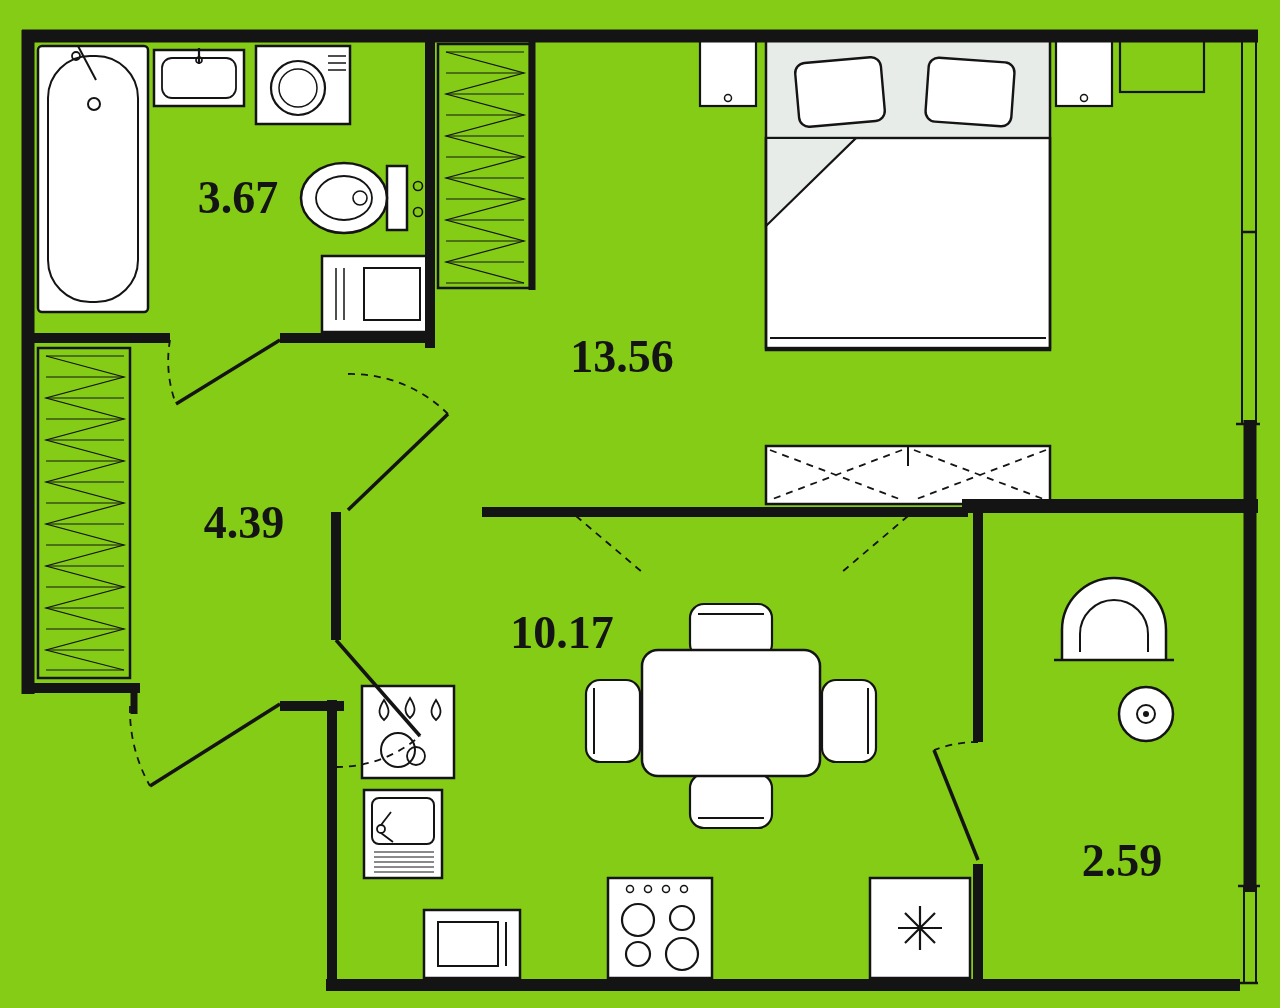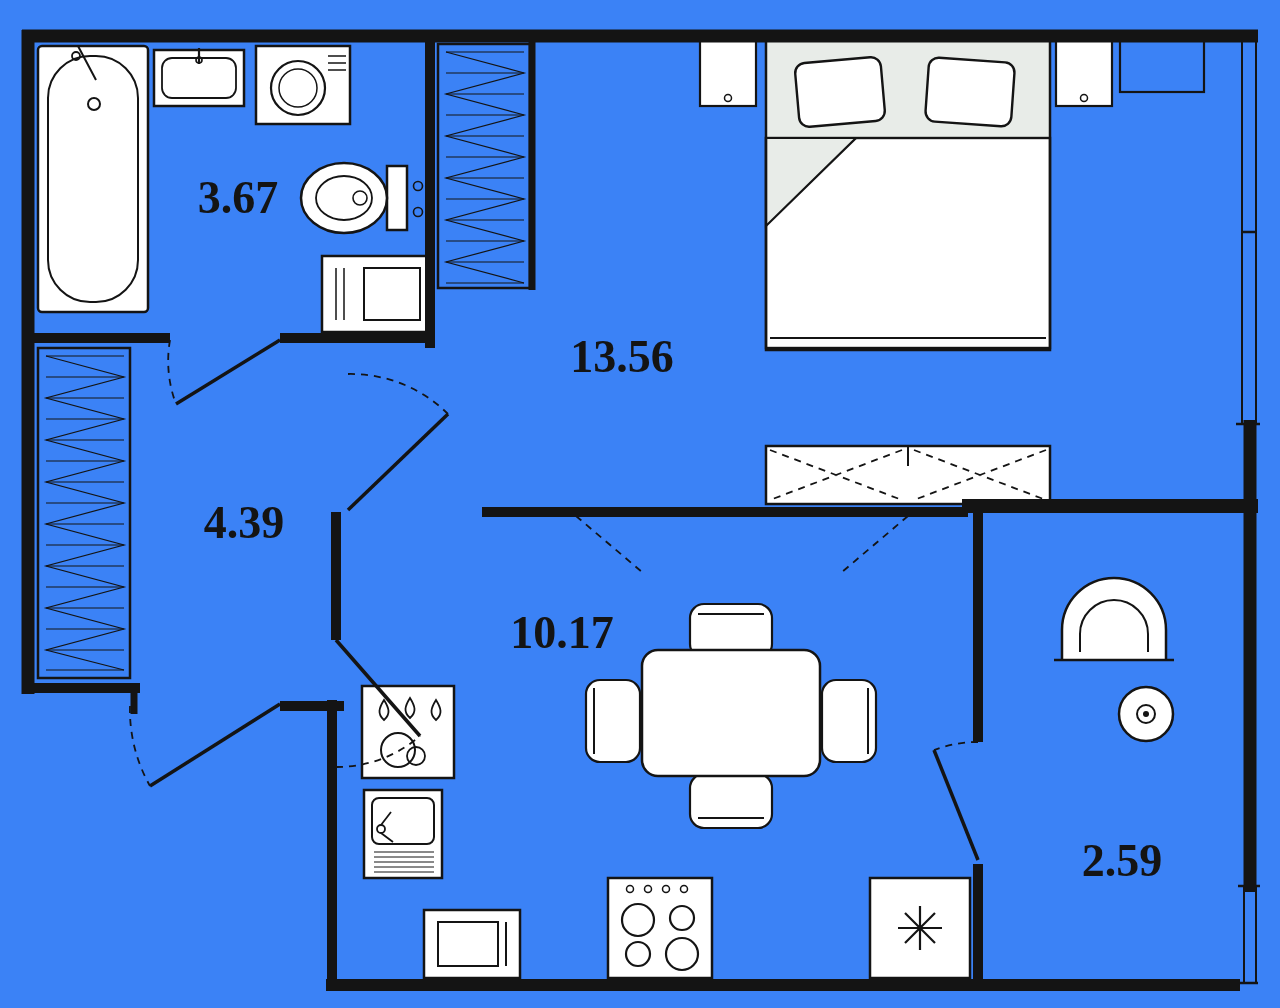--- a/index.html
+++ b/index.html
@@ -1,16 +1,16 @@
 <!DOCTYPE html>
 <html><head>
 <meta charset="utf-8">
 <style>
   html,body{margin:0;padding:0;background:#ffffff;}
-  .plan-wrap{width:1280px;height:1008px;background:#3b82f6;position:relative;overflow:hidden;}
+  .plan-wrap{width:1280px;height:1008px;background:#84cc16;position:relative;overflow:hidden;}
   svg{display:block;}
   .w{stroke:#141414;fill:none;stroke-linecap:butt;}
   .fx{stroke:#141414;fill:#ffffff;}
   .fxn{stroke:#141414;fill:none;}
   .soft{fill:#e8ece8;stroke:none;}
   .softs{fill:#e8ece8;stroke:#141414;}
   .dash{stroke:#141414;fill:none;stroke-dasharray:7 6;stroke-width:1.8;}
   .leaf{stroke:#141414;fill:none;stroke-width:3.5;}
   .thin{stroke:#141414;fill:none;stroke-width:1.2;}
   .lbl{font-family:"Liberation Serif",serif;font-size:46px;font-weight:600;fill:#141414;}

